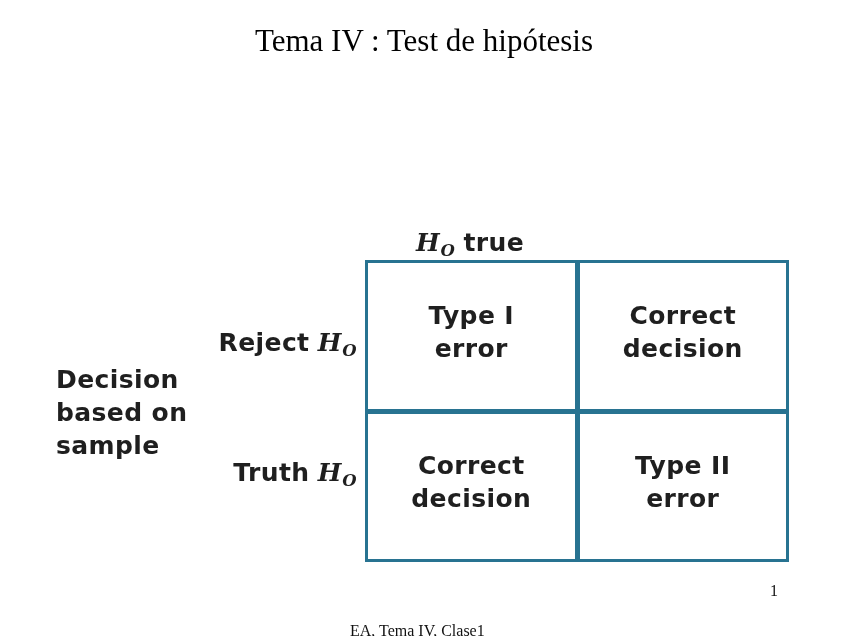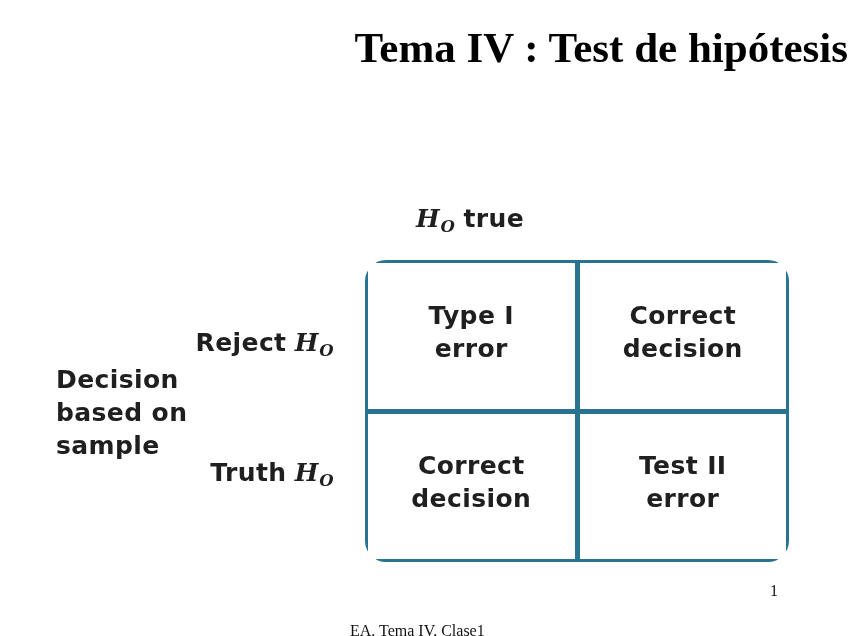--- a/index.html
+++ b/index.html
@@ -16,24 +16,24 @@
     background: #ffffff;
     overflow: hidden;
     font-family: "DejaVu Sans", sans-serif;
   }
   .title {
     position: absolute;
     top: 22px;
     left: 0;
     width: 100%;
     margin: 0;
-    text-align: right;
+    text-align: center;
     font-family: "Liberation Serif", serif;
-    font-weight: 700;
-    font-size: 43px;
+    font-weight: 400;
+    font-size: 31px;
     line-height: 1.2;
     color: #000000;
     white-space: nowrap;
   }
   
   .hand {
     font-family: "DejaVu Sans", sans-serif;
     font-weight: bold;
     font-size: 25px;
     line-height: 1.32;
@@ -48,25 +48,25 @@
     width: 302px;
     text-align: center;
   }
   .col-header {
     position: absolute;
     top: 202px;
     width: 212px;
     text-align: center;
     white-space: nowrap;
   }
-  .ch0 { left: 364px; }
+  .ch0 { left: 364px; margin-top: 24px; }
   .ch1 { left: 578px; }
   .row-header {
     position: absolute;
-    left: 49px;
+    left: 72px;
     width: 285px;
     text-align: right;
     white-space: nowrap;
   }
   .rh0 { top: 326px; }
   .rh1 { top: 456px; }
   .row-axis-title {
     position: absolute;
     left: 56px;
     top: 363px;
@@ -92,21 +92,20 @@
     left: 365px;
     top: 260px;
     width: 424px;
     height: 302px;
     background: var(--table-border);
     padding: 3px;
     display: grid;
     grid-template-columns: 1fr 1fr;
     grid-template-rows: 1fr 1fr;
     gap: 5px;
-    border-radius: 21px;
   }
   .cell {
     background: #ffffff;
     display: flex;
     align-items: center;
     justify-content: center;
     text-align: center;
     padding-bottom: 8px;
   }
   .footer-left {
@@ -155,20 +154,20 @@
 based on
 sample</div>
 
   <div class="matrix">
     <div class="hand pre cell">Type I
 error</div>
     <div class="hand pre cell">Correct
 decision</div>
     <div class="hand pre cell">Correct
 decision</div>
-    <div class="hand pre cell">Test II
+    <div class="hand pre cell">Type II
 error</div>
   </div>
 
   <div class="footer-left">EA, Tema IV, Clase1</div>
   <div class="footer-page">1</div>
 
 </div>
 
 </body></html>

